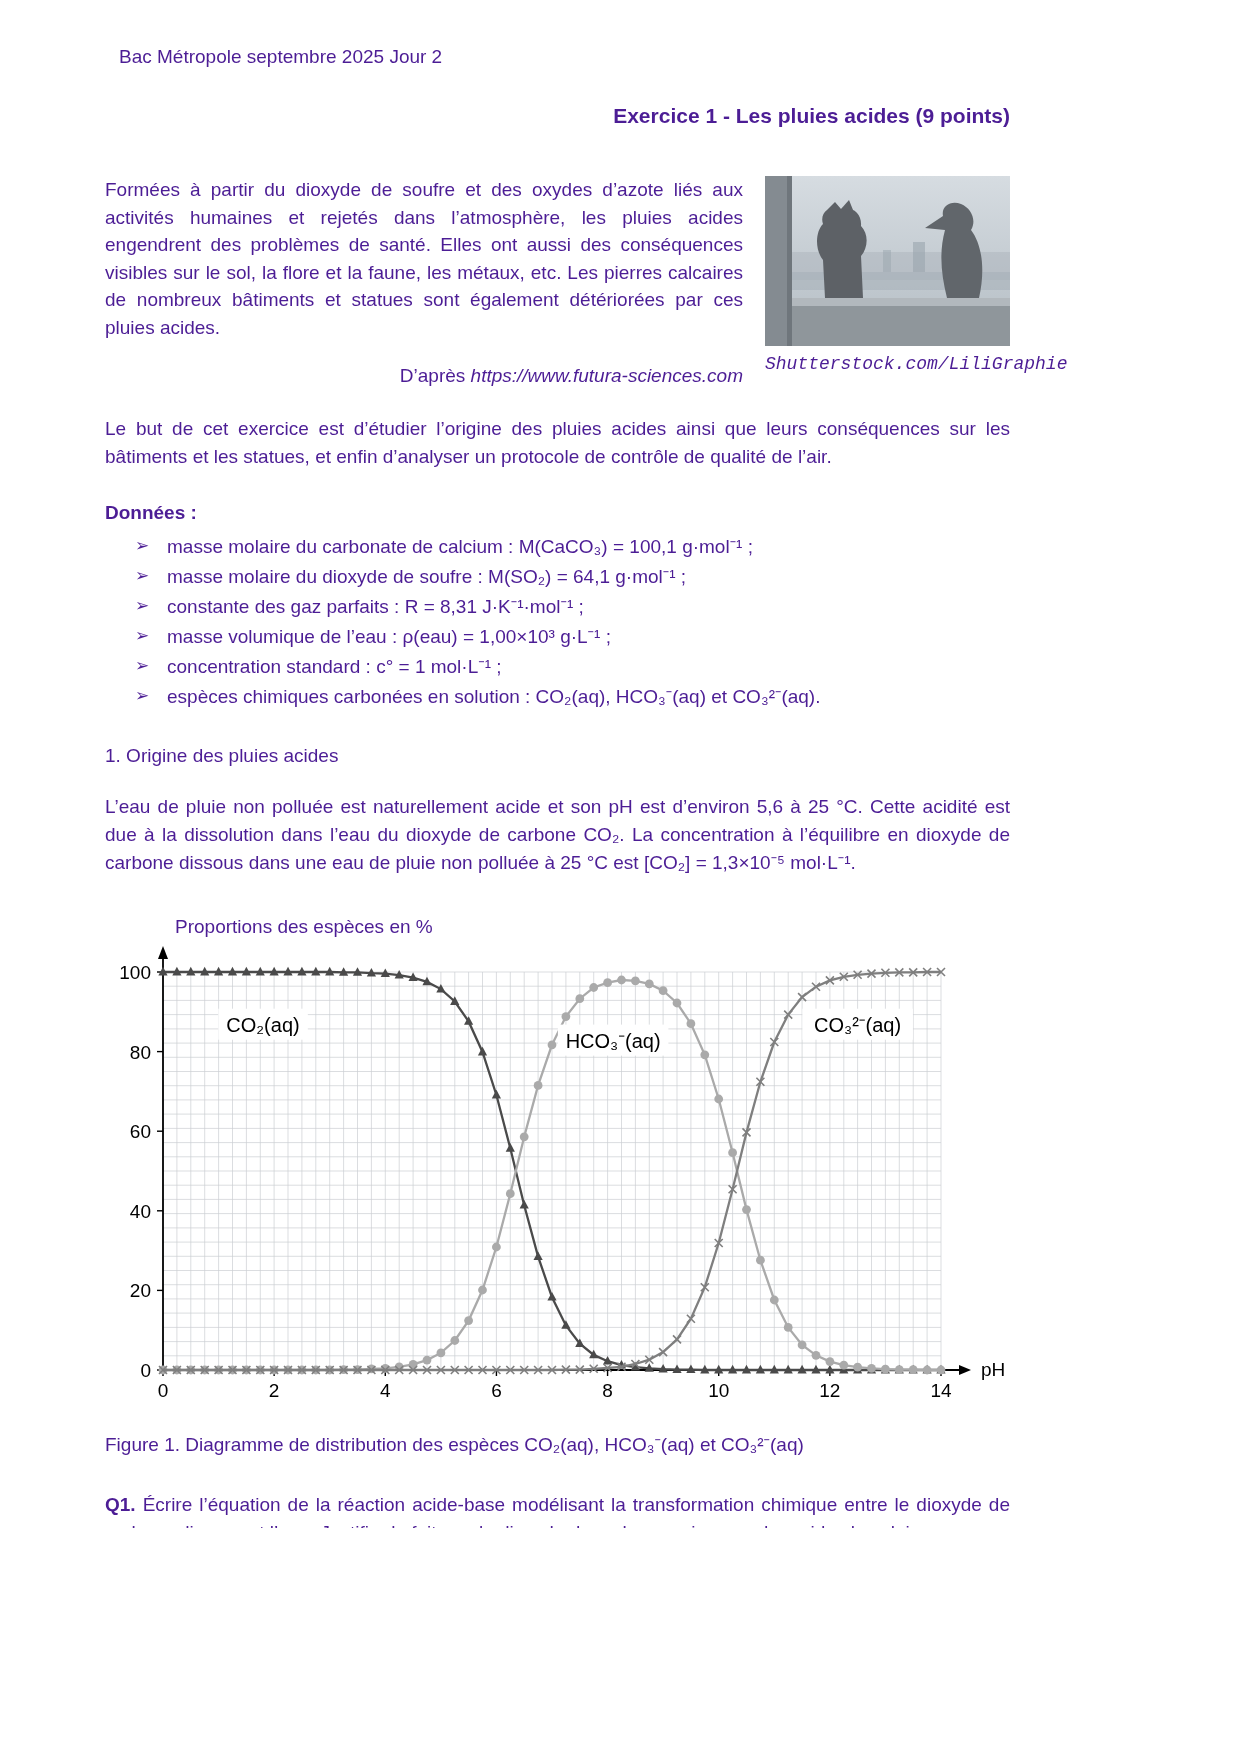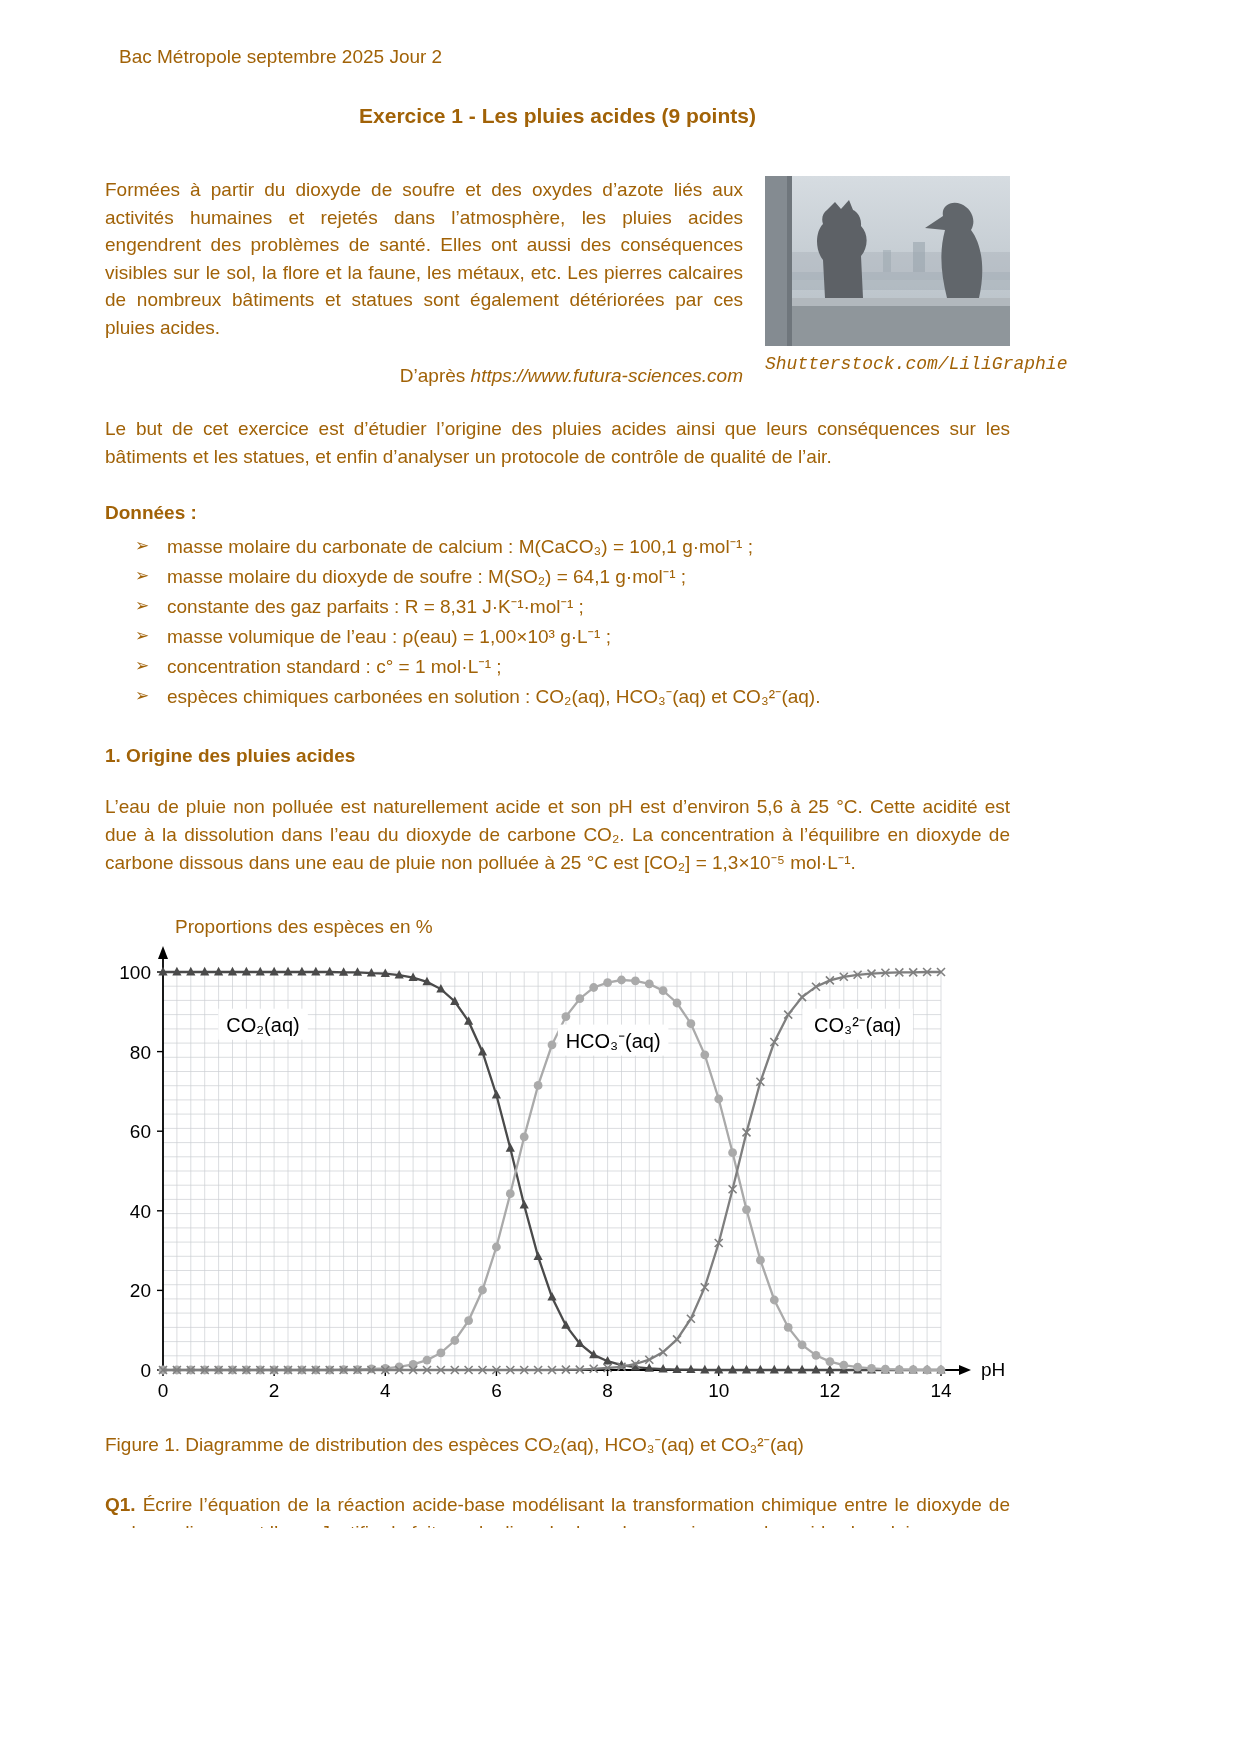--- a/index.html
+++ b/index.html
@@ -1,37 +1,37 @@
 <!DOCTYPE html>
 <html lang="fr"><head>
 <meta charset="utf-8">
 <style>
   html,body{margin:0;padding:0;background:#ffffff;}
   .page{
     position:relative;width:1242px;height:1528px;background:#ffffff;
-    font-family:"Liberation Sans",sans-serif;font-size:19px;color:#a16207;
+    font-family:"Liberation Sans",sans-serif;font-size:19px;color:#4c1d95;
     overflow:hidden;
   }
   .content{position:absolute;left:105px;top:0;width:905px;}
   .header{margin:46px 0 0 14px;}
-  .title{margin-top:36px;text-align:center;font-weight:bold;font-size:21px;}
+  .title{margin-top:36px;text-align:right;font-weight:bold;font-size:21px;}
   .intro-row{display:flex;margin-top:48px;gap:22px;}
   .intro-left{width:638px;}
   .intro-para{text-align:justify;line-height:1.45;}
   .source-line{text-align:right;margin-top:24px;}
   .source-url{font-style:italic;}
   .photo-col{width:245px;flex:0 0 245px;font-family:Liberation Mono, monospace;}
   .photo{width:245px;height:170px;display:block;}
   .credit{font-style:italic;text-align:right;margin-top:8px;font-size:18px;}
   .purpose{margin-top:28px;text-align:justify;line-height:1.45;}
   .donnees-h{margin-top:32px;font-weight:bold;}
   .donnees-list{margin-top:10px;}
   .d-item{display:flex;margin:3px 0 3px 30px;line-height:1.42;}
   .d-item .bullet{width:32px;flex:0 0 32px;font-size:17px;}
-  .sec-h{margin-top:34px;font-weight:bold;}
+  .sec-h{margin-top:34px;font-weight:normal;}
   .sec-p{margin-top:26px;text-align:justify;line-height:1.48;}
   .chart-wrap{position:relative;margin-top:38px;width:915px;}
   .chart-title{margin:0 0 2px 70px;}
   .chart-svg text{font-family:"Liberation Sans",sans-serif;}
   .caption{margin-top:16px;text-align:left;line-height:1.5;}
   .q1{margin-top:32px;text-align:justify;line-height:1.48;}
   .q1-label{font-weight:bold;}
   .footer{position:absolute;left:105px;top:1694px;width:905px;display:flex;justify-content:space-between;}
 </style>
 </head>

